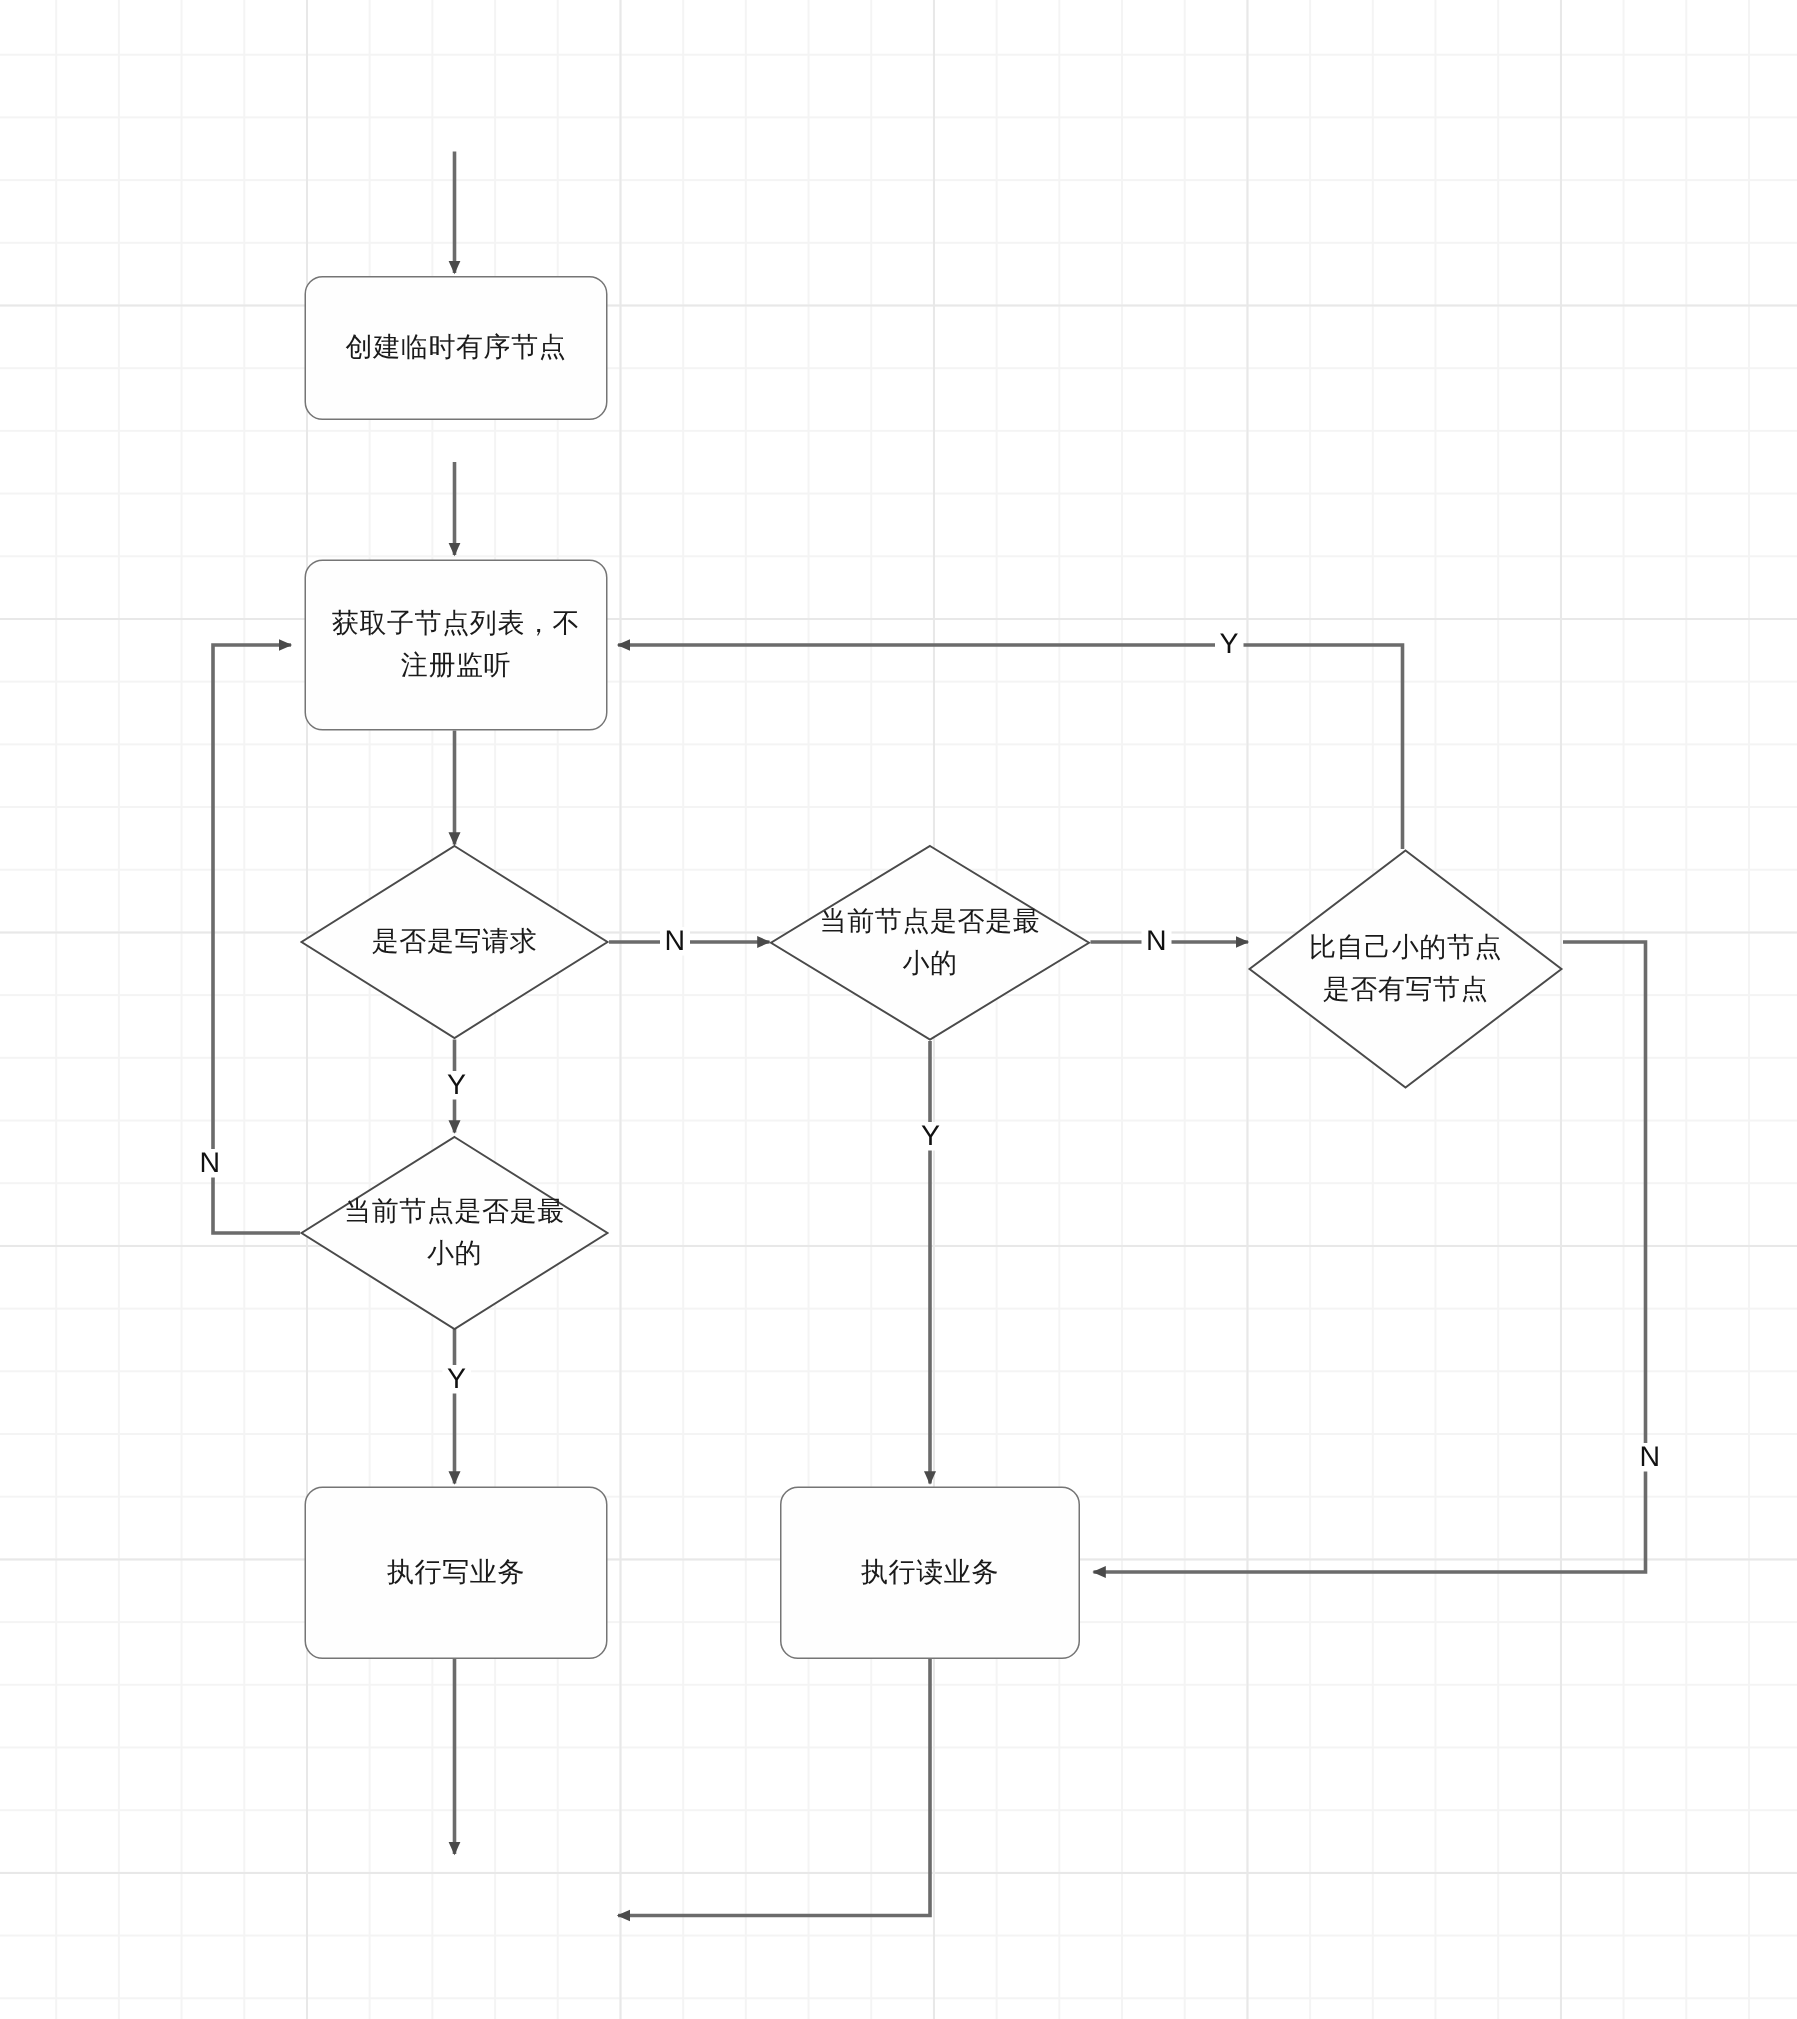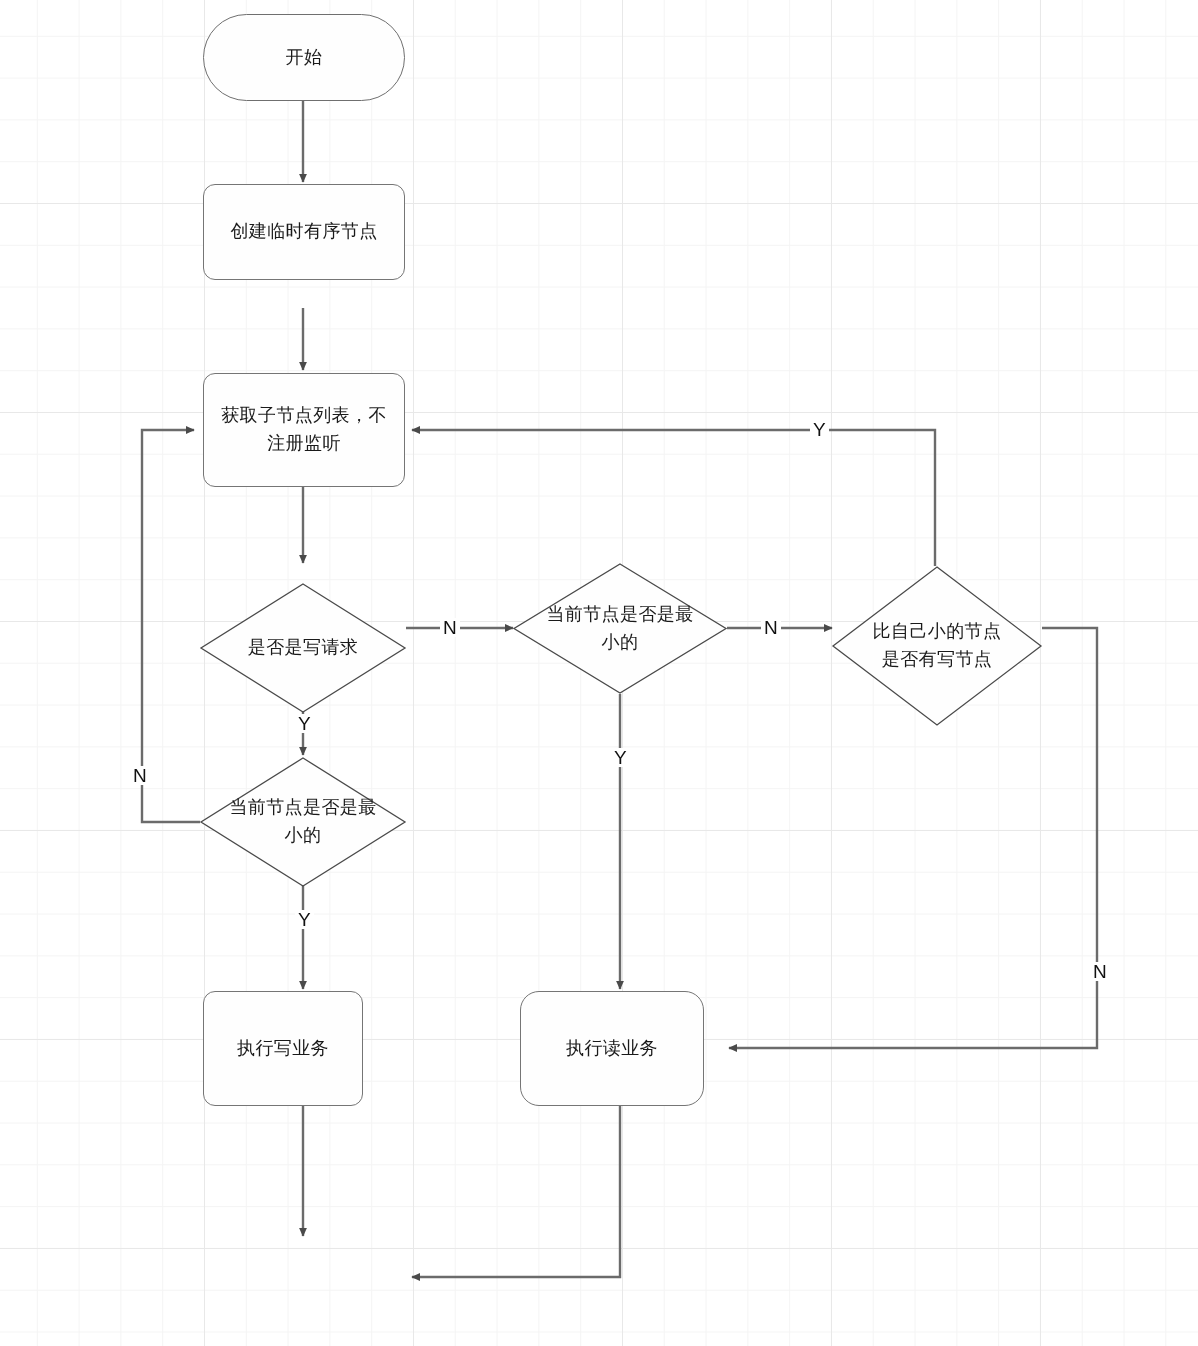--- a/index.html
+++ b/index.html
@@ -130,33 +130,30 @@
       <path d="M935,566 L935,430 L412,430"></path>
 
       <path d="M1042,628 L1097,628 L1097,1048 L729,1048"></path>
 
       <path d="M303,1106 L303,1236"></path>
 
       <path d="M620,1106 L620,1277 L412,1277"></path>
     </g>
   </svg>
 
-  <div class="node terminator" style="left:203px; top:14px; width:202px; height:87px;">
-    <span>开始</span>
-  </div>
 
   <div class="node process" style="left:203px; top:184px; width:202px; height:96px;">
     <span>创建临时有序节点</span>
   </div>
 
   <div class="node process" style="left:203px; top:373px; width:202px; height:114px; padding:17px 14px;">
     <span>获取子节点列表，不注册监听</span>
   </div>
 
-  <div class="decision-wrap" style="left:200px; top:583px; width:206px; height:130px;">
+  <div class="decision-wrap" style="left:200px; top:563px; width:206px; height:130px;">
     <svg width="206" height="130" viewBox="0 0 206 130" xmlns="http://www.w3.org/2000/svg">
       <polygon points="103,1 205,65 103,129 1,65" fill="#fefefe" stroke="#4a4a4a" stroke-width="1.3"></polygon>
     </svg>
     <div class="decision-label">是否是写请求</div>
   </div>
 
   <div class="decision-wrap" style="left:200px; top:757px; width:206px; height:130px;">
     <svg width="206" height="130" viewBox="0 0 206 130" xmlns="http://www.w3.org/2000/svg">
       <polygon points="103,1 205,65 103,129 1,65" fill="#fefefe" stroke="#4a4a4a" stroke-width="1.3"></polygon>
     </svg>
@@ -170,25 +167,25 @@
     <div class="decision-label">当前节点是否是最小的</div>
   </div>
 
   <div class="decision-wrap" style="left:832px; top:566px; width:210px; height:160px;">
     <svg width="210" height="160" viewBox="0 0 210 160" xmlns="http://www.w3.org/2000/svg">
       <polygon points="105,1 209,80 105,159 1,80" fill="#fefefe" stroke="#4a4a4a" stroke-width="1.3"></polygon>
     </svg>
     <div class="decision-label" style="padding:0 34px;">比自己小的节点是否有写节点</div>
   </div>
 
-  <div class="node process" style="left:203px; top:991px; width:160px; height:115px;">
+  <div class="node process" style="left:203px; top:991px; width:202px; height:115px;">
     <span>执行写业务</span>
   </div>
 
-  <div class="node process" style="left:520px; top:991px; width:184px; height:115px;border-radius:19px;">
+  <div class="node process" style="left:520px; top:991px; width:200px; height:115px;">
     <span>执行读业务</span>
   </div>
 
 
   <div class="edge-label" style="left:440px; top:618px;">N</div>
 
   <div class="edge-label" style="left:295px; top:714px;">Y</div>
 
   <div class="edge-label" style="left:761px; top:618px;">N</div>
 

